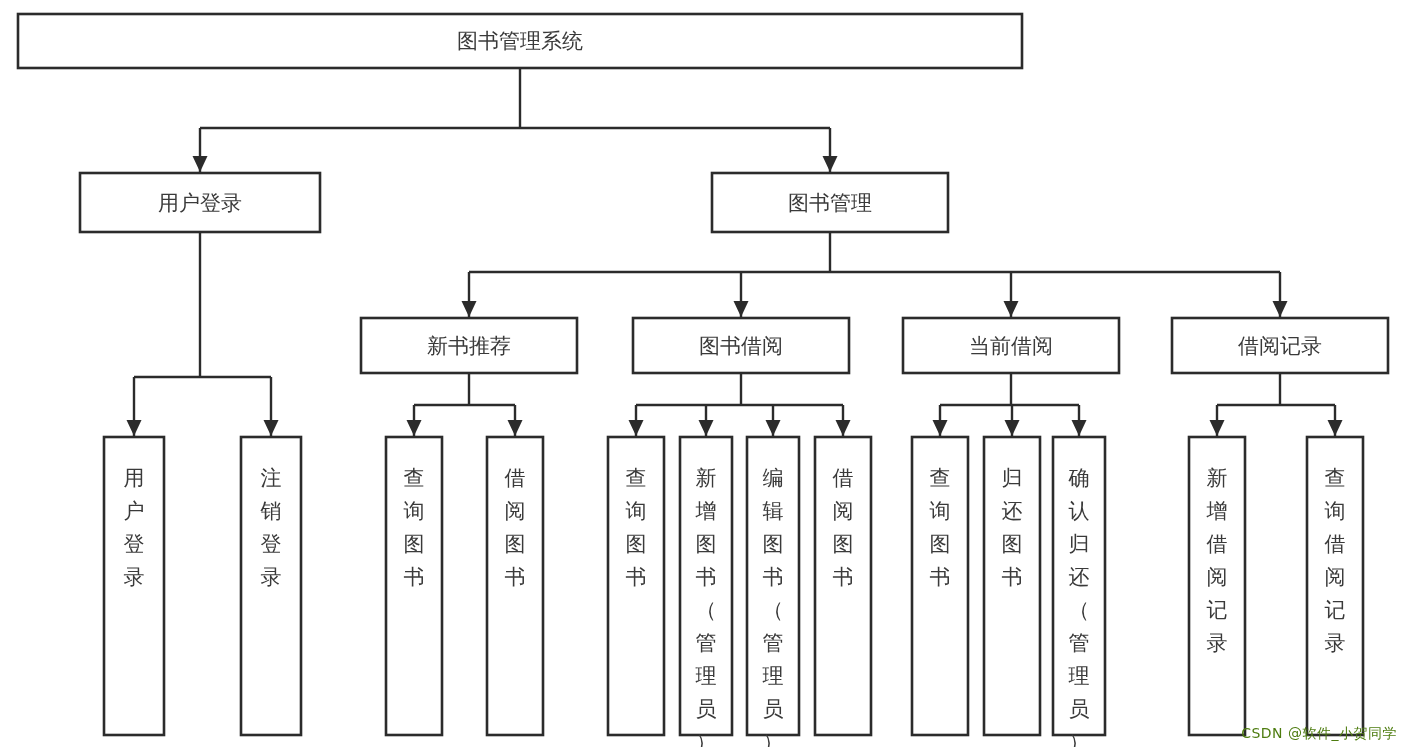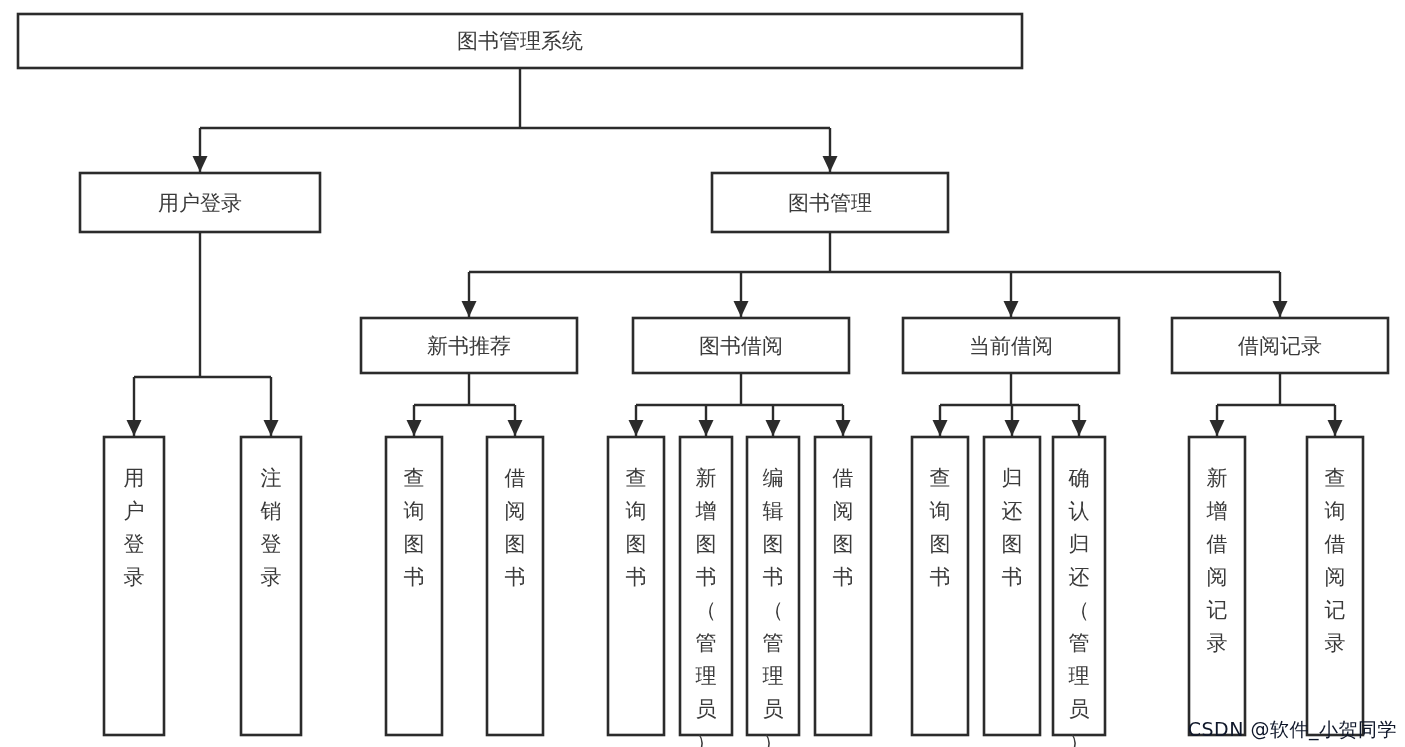--- a/index.html
+++ b/index.html
@@ -52,22 +52,22 @@
   }
   .arrow-head {
     fill: #2b2b2b;
     stroke: none;
   }
   .watermark-text {
     position: absolute;
     right: 8px;
     bottom: 4px;
     font-family: "DejaVu Sans", "Liberation Sans", sans-serif;
-    font-size: 19px;
-    color: #0f172a;
+    font-size: 14px;
+    color: #4d7c0f;
     letter-spacing: 0.5px;
     white-space: nowrap;
     user-select: none;
   }
 </style>
 </head>
 <body>
 
 <div id="diagram-root">
 

